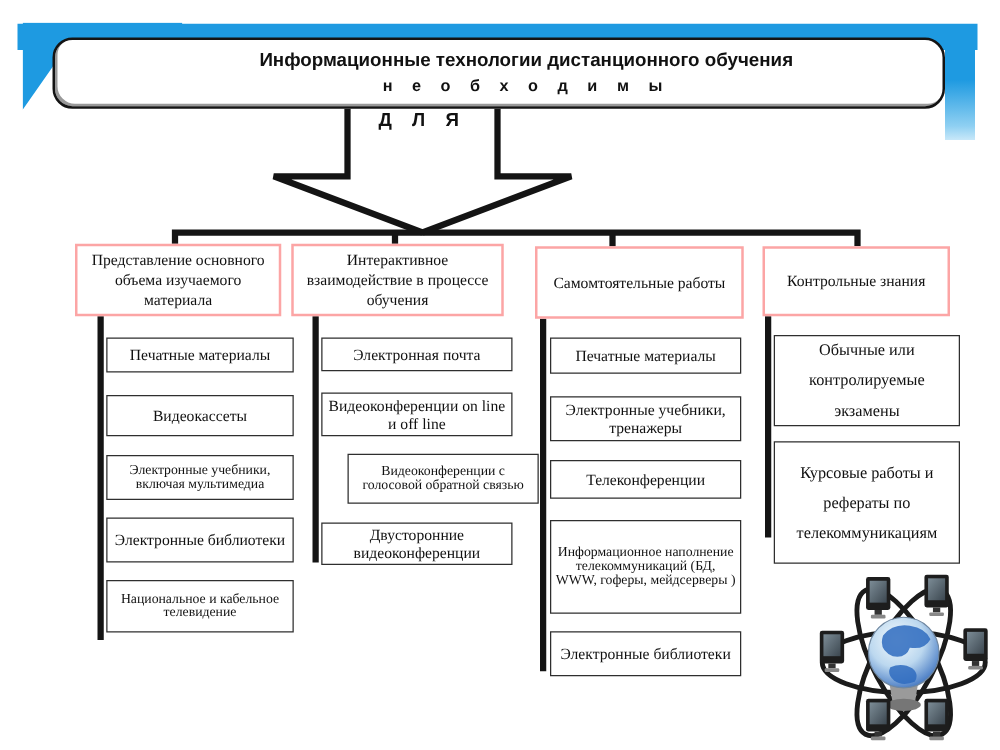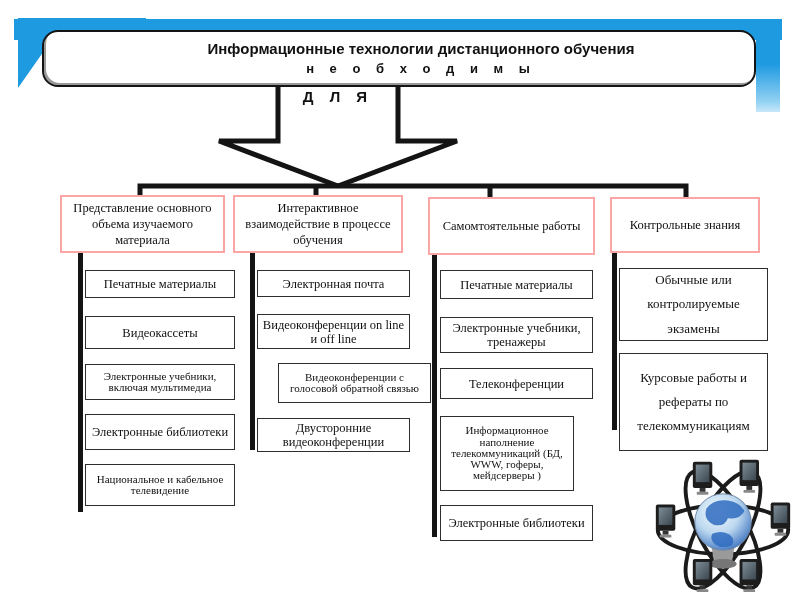--- a/index.html
+++ b/index.html
@@ -73,21 +73,21 @@
   <div class="ibox tight" style="left:85px;top:464px;width:150px;height:42px;">Национальное и кабельное телевидение</div>
 
   <div class="ibox" style="left:257px;top:270px;width:153px;height:27px;">Электронная почта</div>
   <div class="ibox" style="left:257px;top:314px;width:153px;height:35px;">Видеоконференции on line и off line</div>
   <div class="ibox tight" style="left:257px;top:363px;width:153px;height:40px;margin-left:21px;">Видеоконференции с голосовой обратной связью</div>
   <div class="ibox" style="left:257px;top:418px;width:153px;height:34px;">Двусторонние видеоконференции</div>
 
   <div class="ibox" style="left:440px;top:270px;width:153px;height:29px;">Печатные материалы</div>
   <div class="ibox" style="left:440px;top:317px;width:153px;height:36px;">Электронные учебники, тренажеры</div>
   <div class="ibox" style="left:440px;top:368px;width:153px;height:31px;">Телеконференции</div>
-  <div class="ibox tight" style="left:440px;top:416px;width:134px;height:75px;">Информационное наполнение телекоммуникаций (БД, WWW, гоферы, мейдсерверы )</div>
+  <div class="ibox tight" style="left:440px;top:416px;width:153px;height:75px;">Информационное наполнение телекоммуникаций (БД, WWW, гоферы, мейдсерверы )</div>
   <div class="ibox" style="left:440px;top:505px;width:153px;height:36px;">Электронные библиотеки</div>
 
   <div class="ibox loose" style="left:619px;top:268px;width:149px;height:73px;">Обычные или контролируемые экзамены</div>
   <div class="ibox loose" style="left:619px;top:353px;width:149px;height:98px;">Курсовые работы и рефераты по телекоммуникациям</div>
 
   <svg class="clipart" viewBox="0 0 150 150">
     <defs>
       <radialGradient id="globeg" cx="40%" cy="32%" r="78%">
         <stop offset="0%" stop-color="#f4fafd"></stop>
         <stop offset="50%" stop-color="#bcd8ef"></stop>

